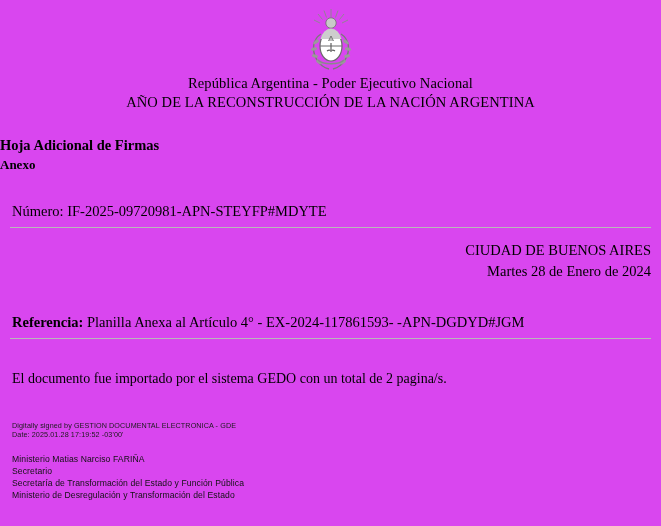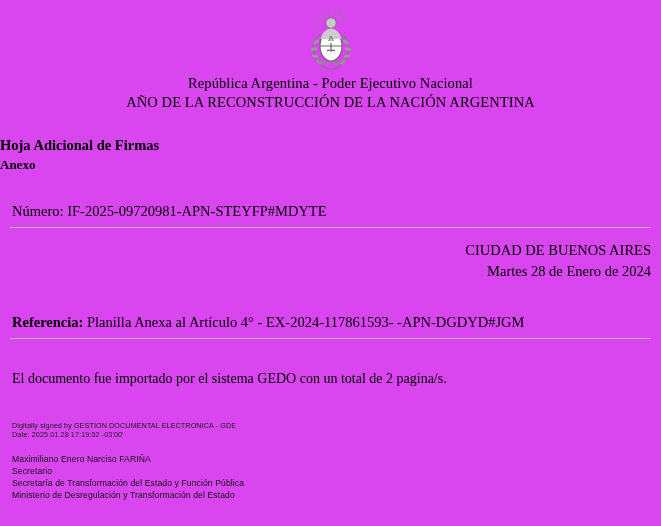--- a/index.html
+++ b/index.html
@@ -191,20 +191,20 @@
   </div>
   <hr class="hr">
 
   <div class="body-text">El documento fue importado por el sistema GEDO con un total de 2 pagina/s.</div>
 
   <div class="sig-area">
     <div class="sig-meta">Digitally signed by GESTION DOCUMENTAL ELECTRONICA - GDE</div>
     <div class="sig-meta">Date: 2025.01.28 17:19:52 -03'00'</div>
     <div class="sig-gap"></div>
     <div class="sig-name">
-      <div>Maximiliano Enero Narciso FARIÑA</div>
+      <div>Ministerio Matias Narciso FARIÑA</div>
       <div>Secretario</div>
       <div>Secretaría de Transformación del Estado y Función Pública</div>
       <div>Ministerio de Desregulación y Transformación del Estado</div>
     </div>
   </div>
 
 </div>
 
 </body></html>

